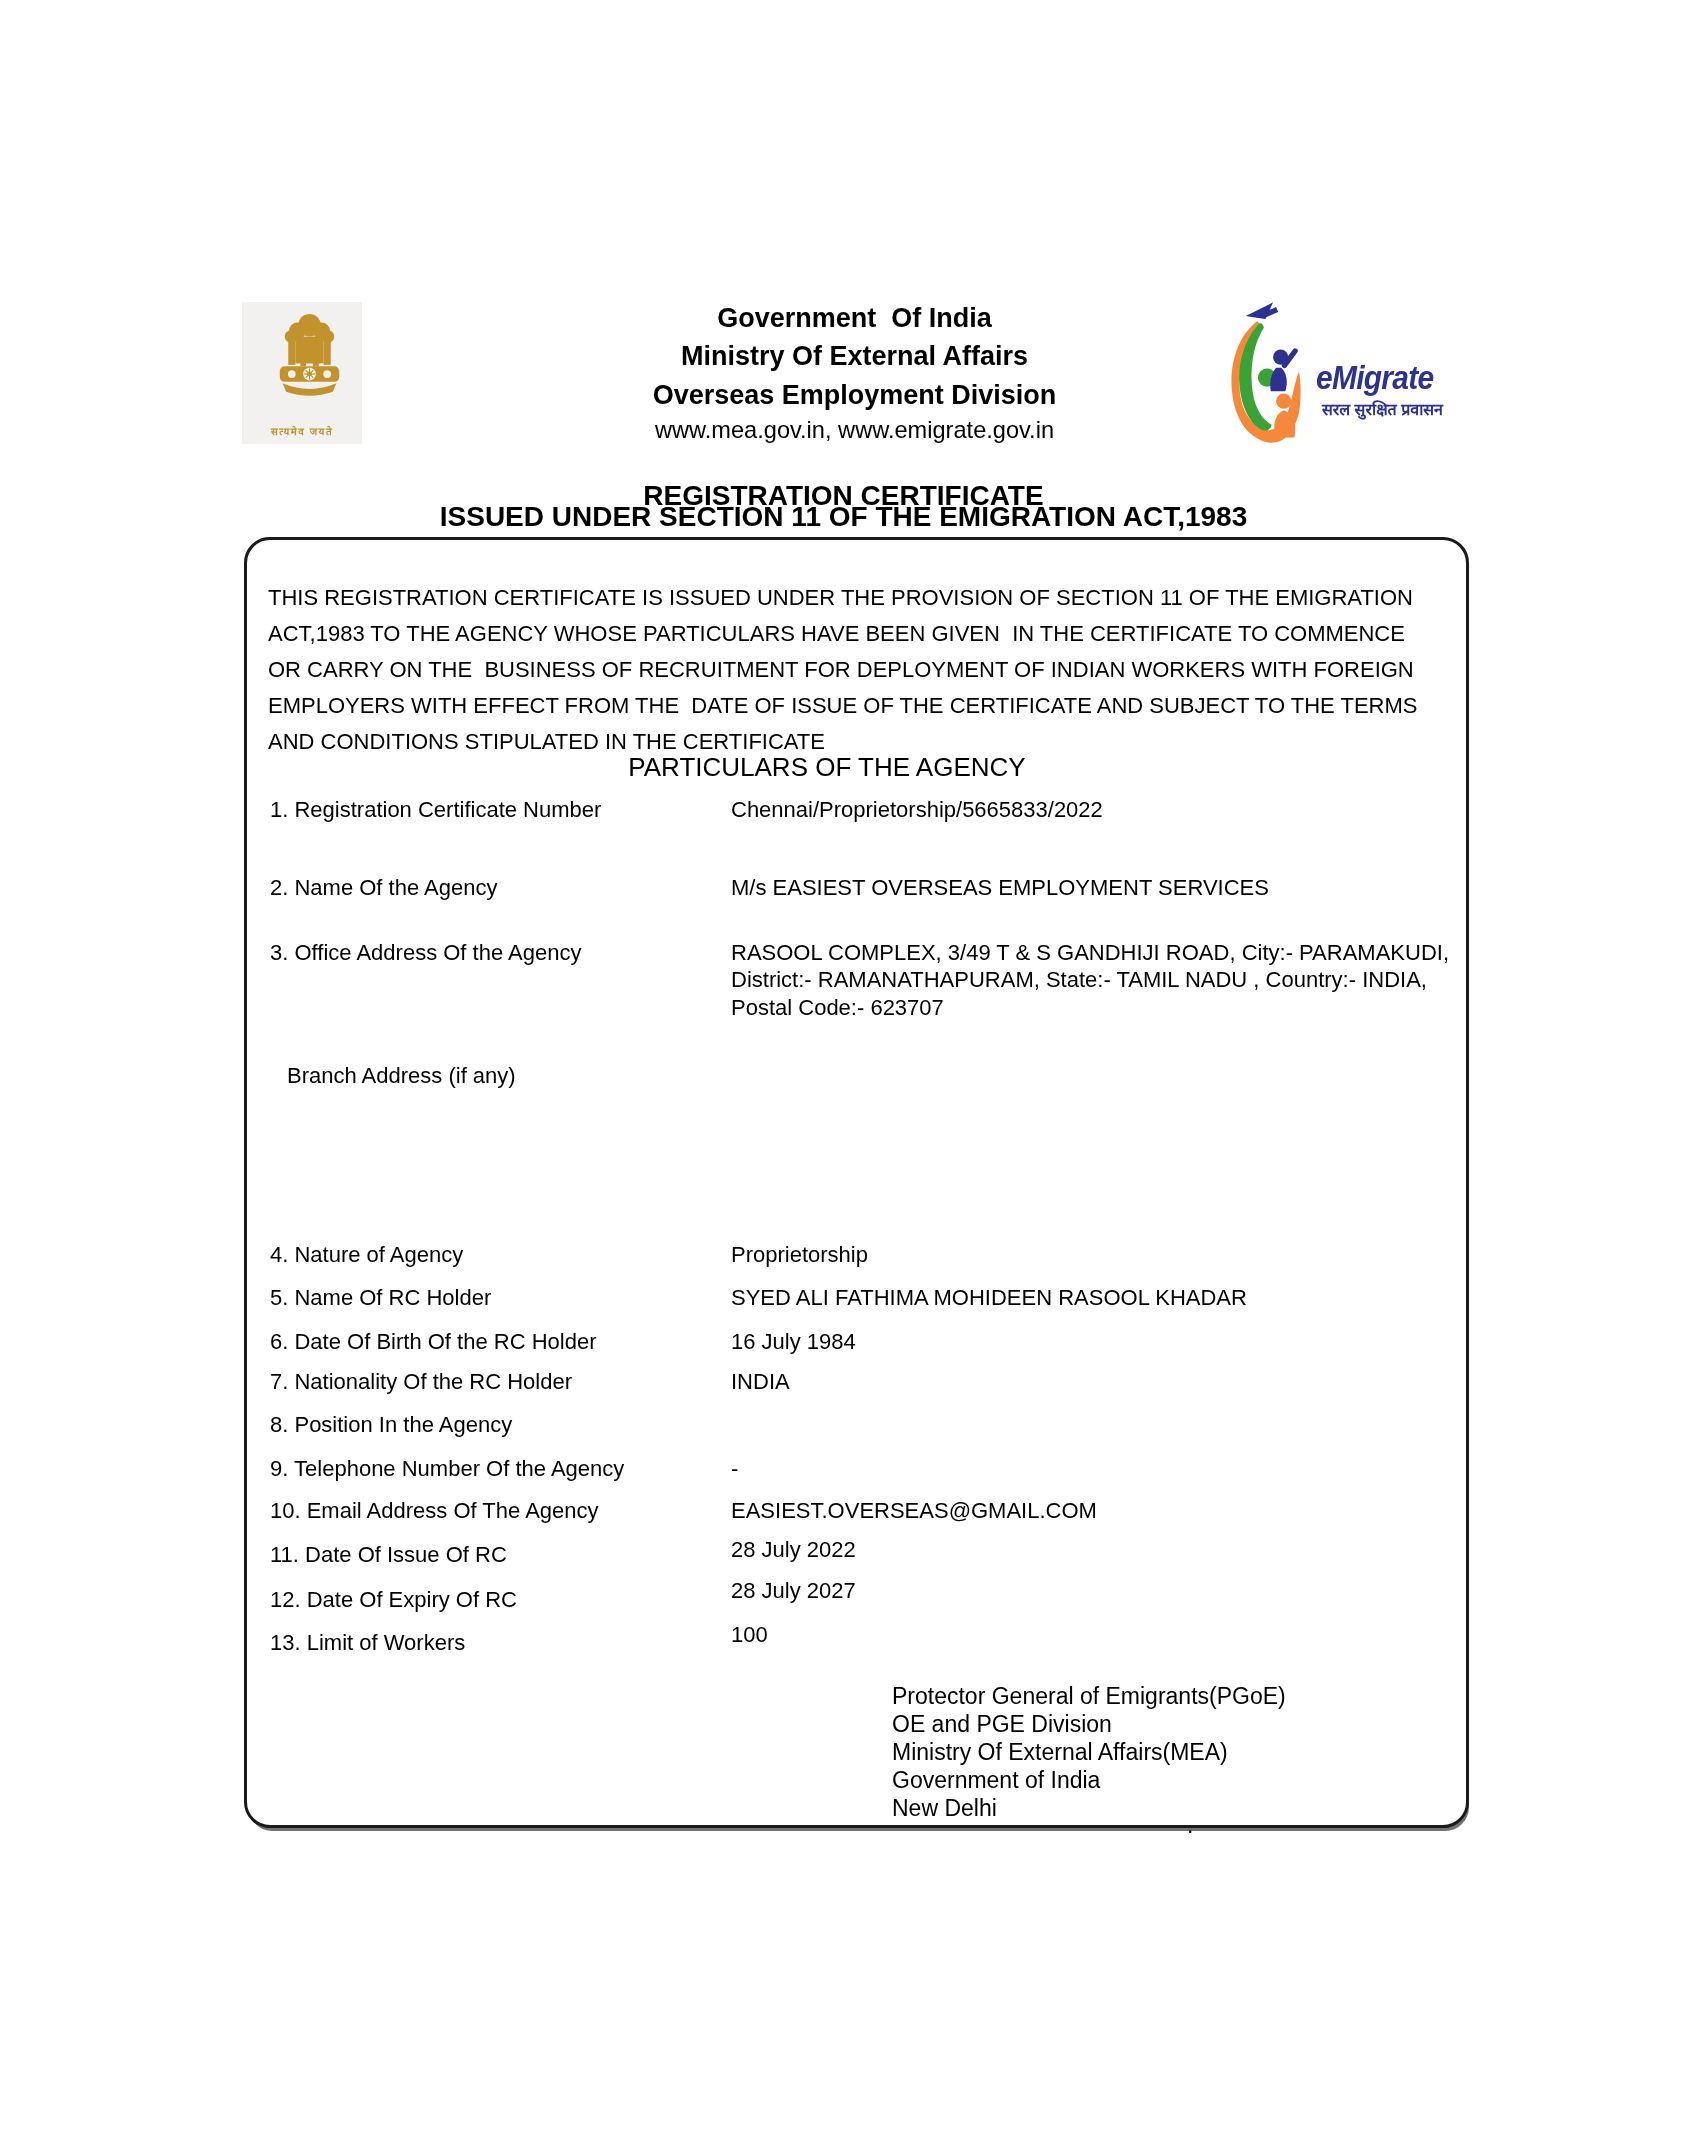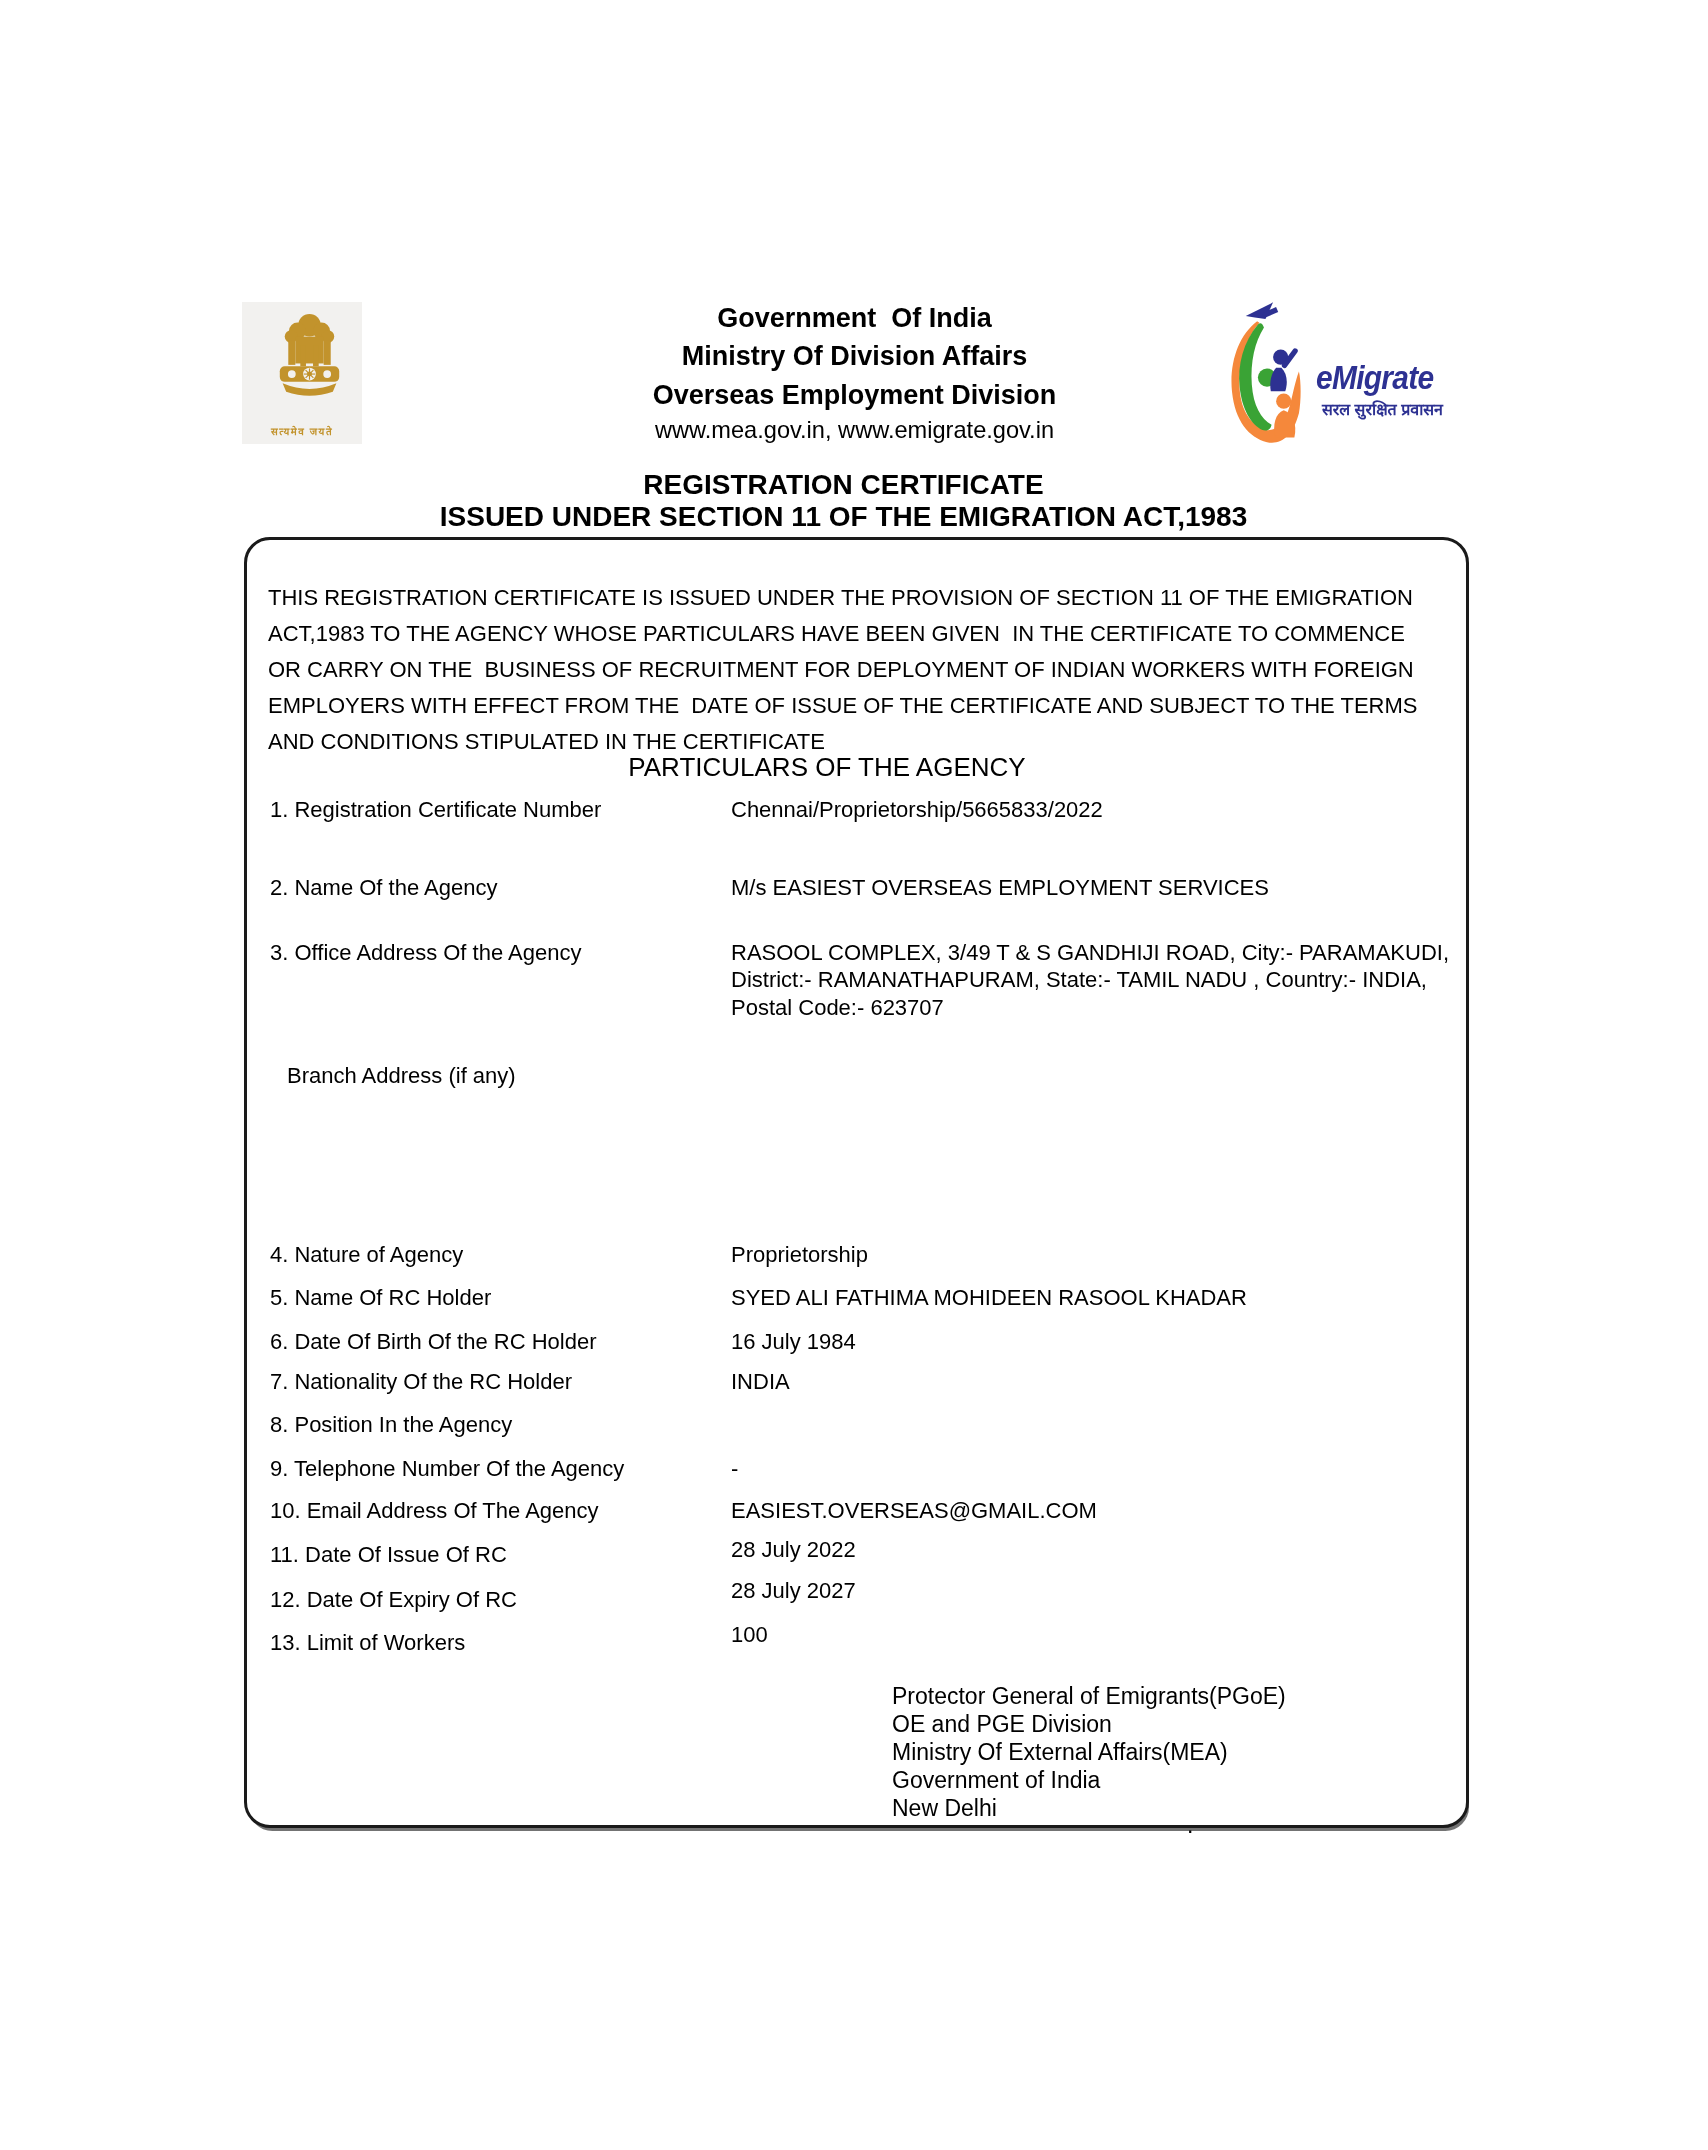--- a/index.html
+++ b/index.html
@@ -28,21 +28,21 @@
   .h2{position:absolute;left:0;width:100%;top:341px;font-size:27px;font-weight:bold;}
   .h3{position:absolute;left:0;width:100%;top:380px;font-size:27px;font-weight:bold;}
   .h4{position:absolute;left:0;width:100%;top:417px;font-size:23.6px;}
   .logo{position:absolute;left:1229px;top:299px;width:305px;height:152px;}
   .logo-word{position:absolute;left:87px;top:59px;font-size:34px;font-weight:bold;font-style:italic;
     color:var(--logo-blue);letter-spacing:-0.8px;transform:scaleX(.88);transform-origin:left center;white-space:pre;}
   .logo-tagline{position:absolute;left:79px;top:99px;width:149px;text-align:center;
     font-size:16px;font-weight:bold;color:var(--logo-blue);white-space:pre;}
   
   .title1,.title2{position:absolute;left:0;width:1687px;text-align:center;font-weight:bold;font-size:28px;white-space:pre;}
-  .title1{top:469px;}
+  .title1{top:480px;}
   .title2{top:501px;}
   
   .box{position:absolute;left:244px;top:537px;width:1219px;height:1285px;
     border:3px solid var(--border);border-radius:26px;background:#fff;
     box-shadow:2.3px 5.3px 0 -2.3px rgba(0,0,0,0.55);}
   .intro{position:absolute;left:21px;top:40px;width:1181px;font-size:22px;line-height:36px;}
   .intro div{white-space:pre;}
   .heading{position:absolute;left:0;top:212px;width:1160px;text-align:center;font-size:26px;white-space:pre;}
   .prow{position:absolute;left:0;width:1213px;}
   .plabel{position:absolute;left:23px;top:0;font-size:22px;line-height:27.4px;white-space:pre;}
@@ -82,21 +82,21 @@
         <line x1="75.5" y1="91.5" x2="64.5" y2="102.5"></line>
       </g>
       <circle cx="45" cy="97" r="5.5" fill="var(--emblem-bg)"></circle>
       <circle cx="95" cy="97" r="5.5" fill="var(--emblem-bg)"></circle>
     </svg>
     <div class="emblem-caption">सत्यमेव जयते</div>
   </div>
 
   <div class="head-center">
     <div class="h1">Government  Of India</div>
-    <div class="h2">Ministry Of Division Affairs</div>
+    <div class="h2">Ministry Of External Affairs</div>
     <div class="h3">Overseas Employment Division</div>
     <div class="h4">www.mea.gov.in, www.emigrate.gov.in</div>
   </div>
 
   <div class="logo">
     <svg width="76" height="145" viewBox="0 0 100 190">
 
       <g fill="var(--logo-blue)">
         <path d="M22 22 L58 4 L48 26 L34 24 Z"></path>
         <rect x="44" y="14" width="20" height="7" transform="rotate(-24 54 17)"></rect>

